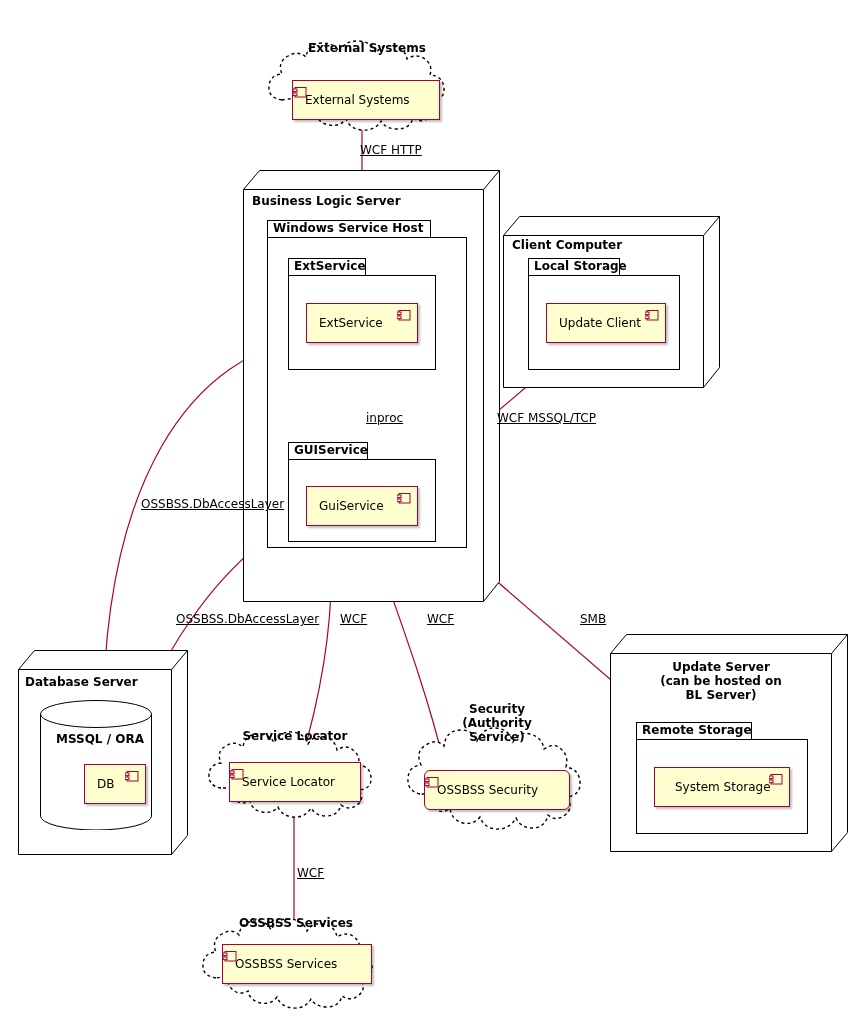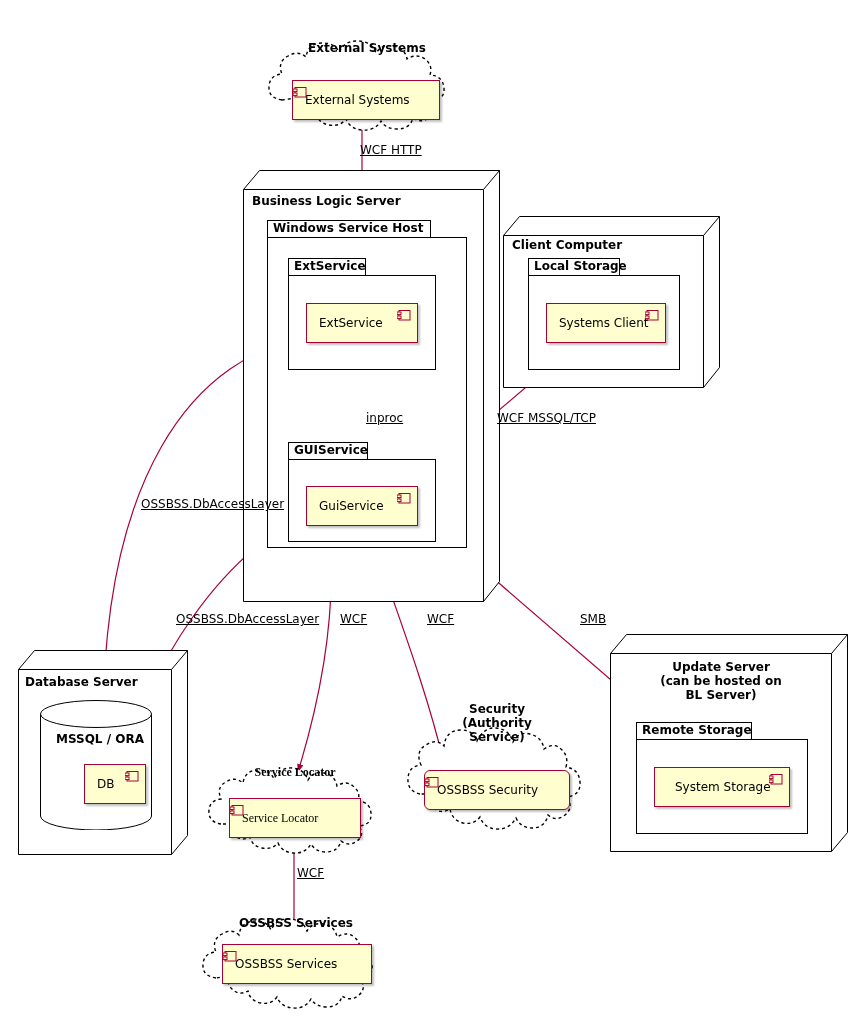--- a/index.html
+++ b/index.html
@@ -236,21 +236,21 @@
       <path d="M200.5,19.5 L216.5,0.5" fill="none" stroke="#000000"></path>
     </svg>
     <div class="node-title" style="left:9px; top:22px;">Client Computer</div>
   </div>
 
   <div class="pkg" style="left:528px; top:258px; width:152px; height:112px;">
     <div class="pkg-tab" style="width:92px;"></div>
     <div class="pkg-body" style="top:17px;"></div>
     <div class="pkg-title">Local Storage</div>
     <div class="component" style="left:18px; top:45px; width:120px; height:40px;">
-      <span>Systems Client</span>
+      <span>Update Client</span>
       <svg class="comp-icon" viewBox="0 0 14 11">
         <rect x="2" y="0.5" width="11" height="9.5" fill="#FEFECE" stroke="#A80036"></rect>
         <rect x="0" y="2" width="4" height="2.6" fill="#FEFECE" stroke="#A80036"></rect>
         <rect x="0" y="6" width="4" height="2.6" fill="#FEFECE" stroke="#A80036"></rect>
       </svg>
     </div>
   </div>
 
   <div class="node3d" style="left:18px; top:650px; width:170px; height:205px;">
     <svg width="170" height="205" viewBox="0 0 170 205">
@@ -270,21 +270,21 @@
     <div class="component" style="left:44px; top:64px; width:62px; height:40px;">
       <span>DB</span>
       <svg class="comp-icon" viewBox="0 0 14 11">
         <rect x="2" y="0.5" width="11" height="9.5" fill="#FEFECE" stroke="#A80036"></rect>
         <rect x="0" y="2" width="4" height="2.6" fill="#FEFECE" stroke="#A80036"></rect>
         <rect x="0" y="6" width="4" height="2.6" fill="#FEFECE" stroke="#A80036"></rect>
       </svg>
     </div>
   </div>
 
-  <div class="cloud" style="left:203px; top:748px; width:184px; height:108px;font-family:Liberation Serif, serif;">
+  <div class="cloud" style="left:203px; top:712px; width:184px; height:108px;">
     <svg width="184" height="108" viewBox="0 0 184 108">
       <path d="M18,76 q-13,-2 -12,-14 q1,-10 12,-11 q-5,-12 5,-17 q9,-6 17,1 q2,-13 16,-13 q11,0 15,9 q6,-12 18,-11 q12,1 16,12 q5,-9 16,-7 q11,2 13,13 q9,-6 16,0 q8,6 5,15 q12,1 13,12 q1,12 -12,13 q6,9 -2,15 q-8,6 -16,0 q-3,11 -15,11 q-10,0 -15,-8 q-6,10 -18,9 q-11,-1 -15,-10 q-6,7 -16,5 q-10,-2 -12,-11 q-9,5 -16,-2 q-5,-5 -3,-11 z" fill="#FFFFFF" stroke="#000000" stroke-width="1.4" stroke-dasharray="3,3"></path>
     </svg>
     <div class="cloud-title" style="top:17px;">Service Locator</div>
     <div class="component" style="left:26px; top:50px; width:132px; height:40px;">
       <span>Service Locator</span>
       <svg class="comp-icon" viewBox="0 0 14 11">
         <rect x="2" y="0.5" width="11" height="9.5" fill="#FEFECE" stroke="#A80036"></rect>
         <rect x="0" y="2" width="4" height="2.6" fill="#FEFECE" stroke="#A80036"></rect>
         <rect x="0" y="6" width="4" height="2.6" fill="#FEFECE" stroke="#A80036"></rect>

